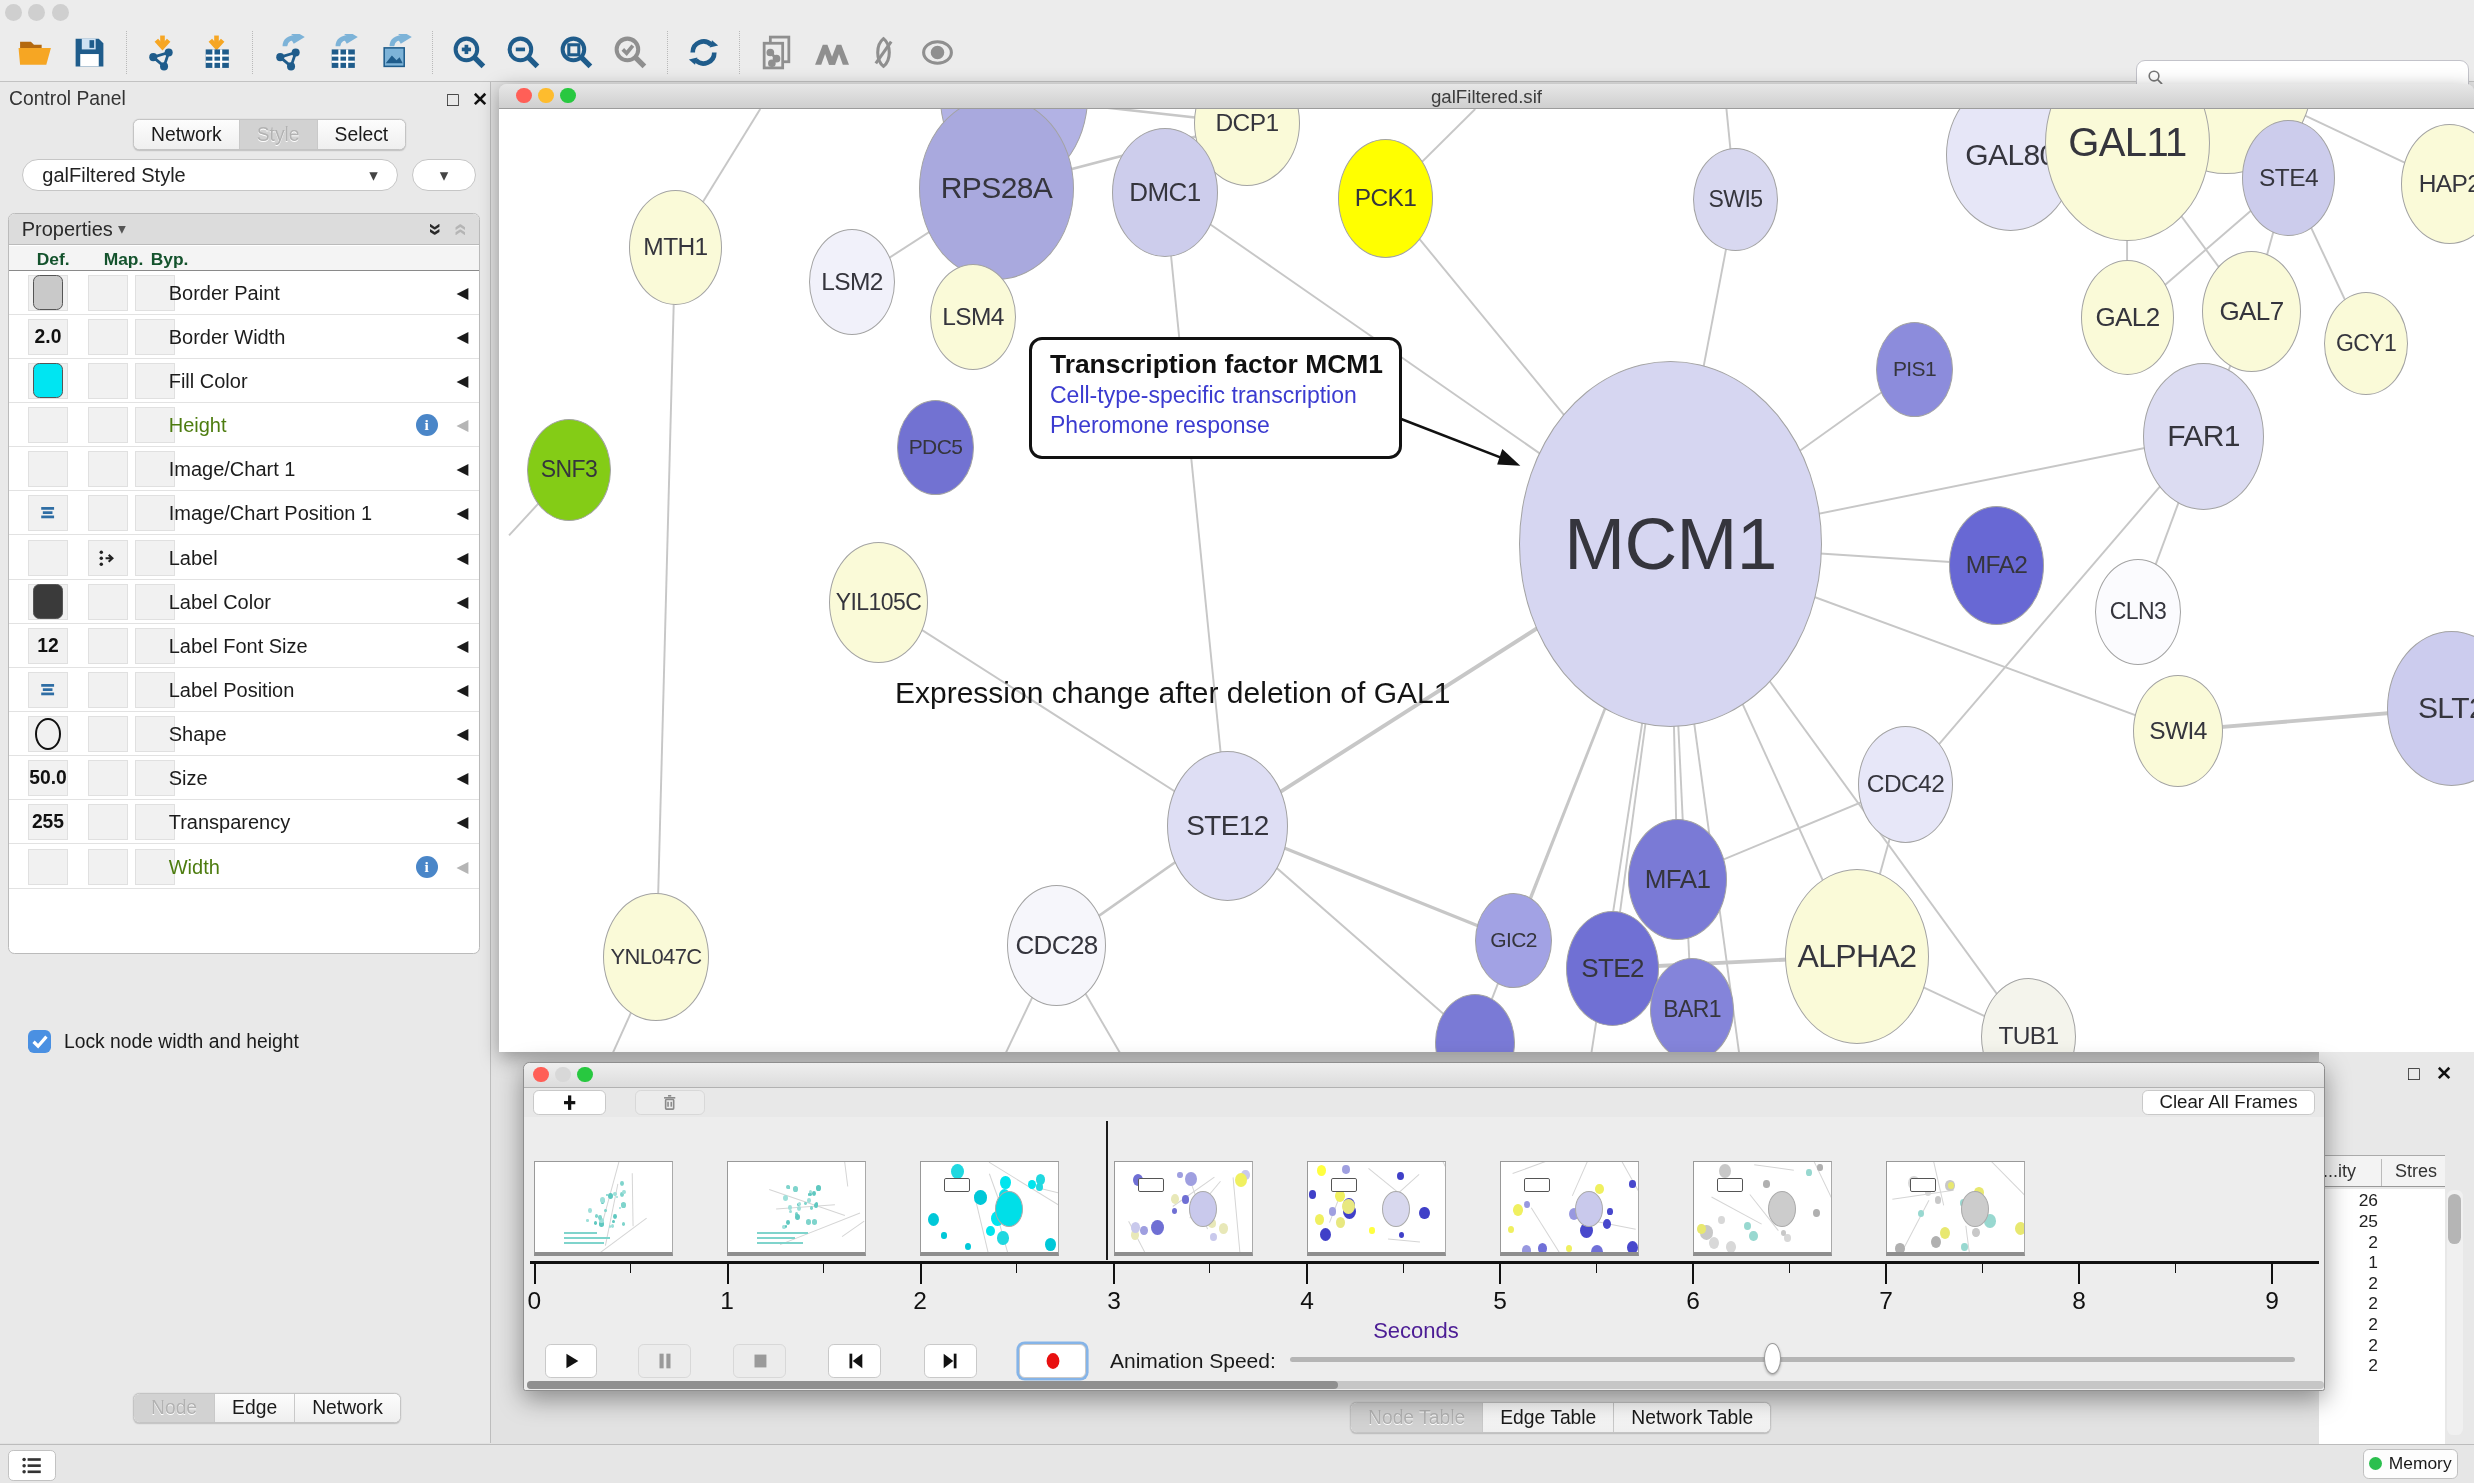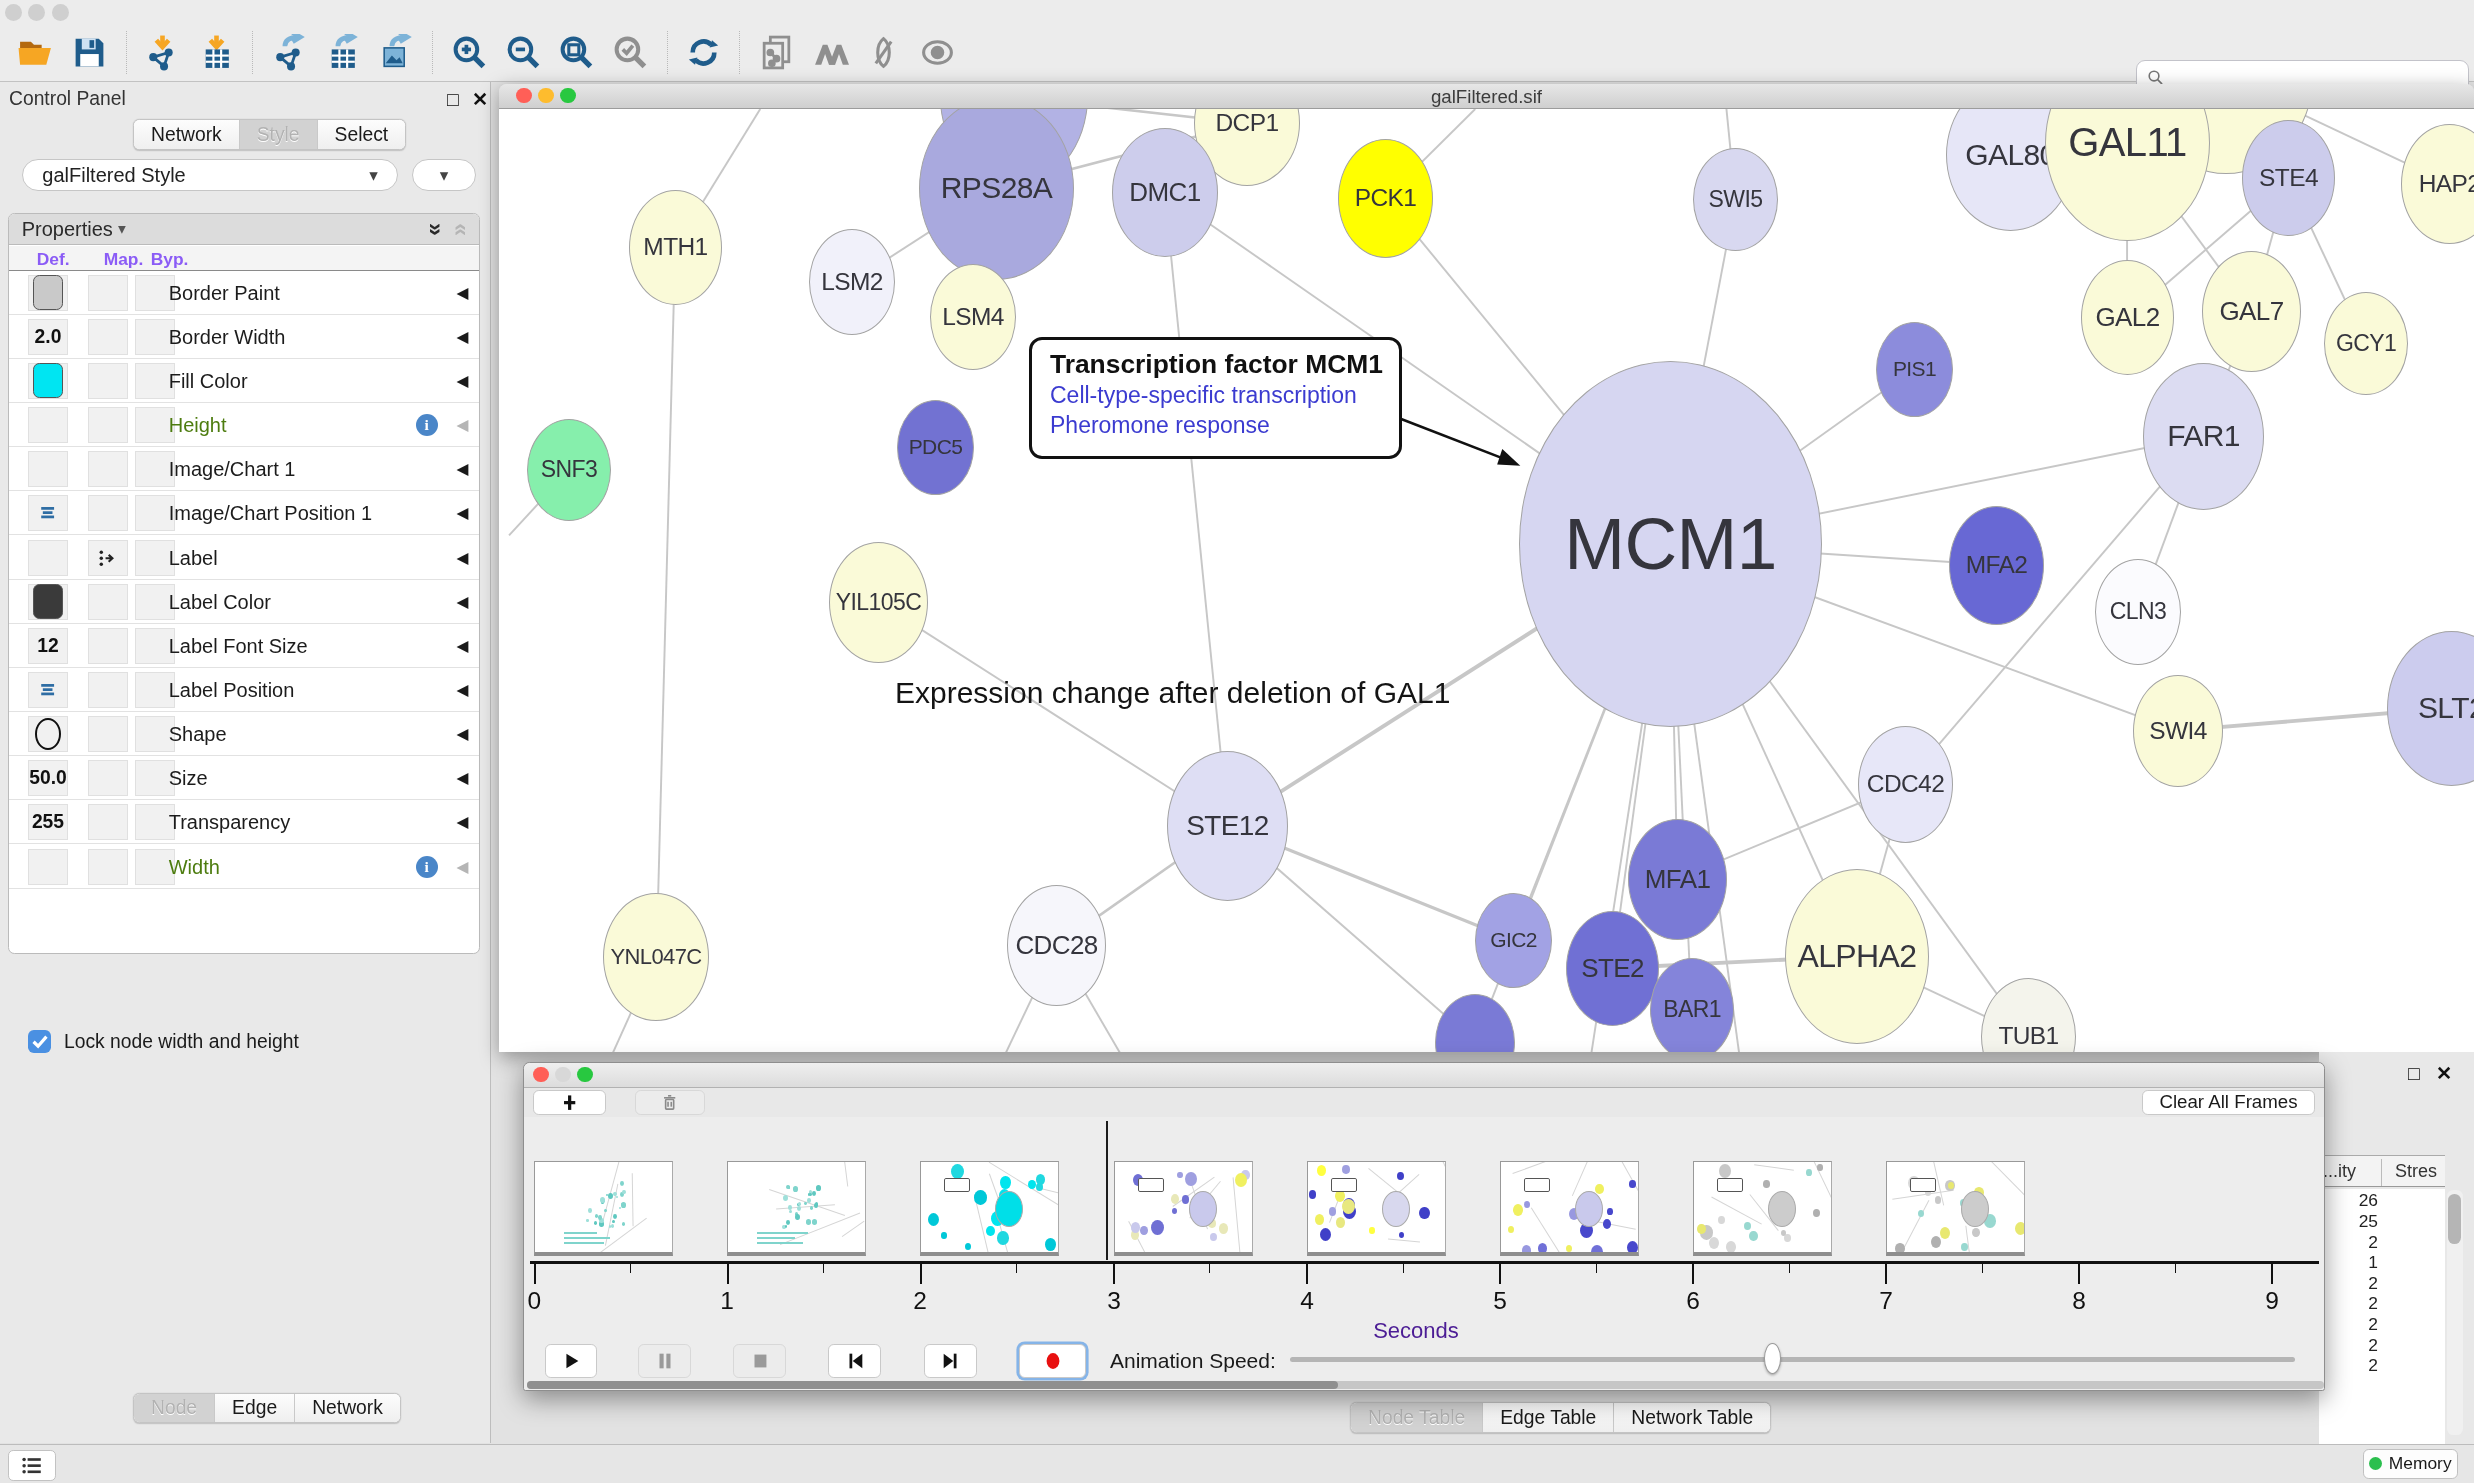--- a/index.html
+++ b/index.html
@@ -24,21 +24,21 @@
 .tab{display:flex;align-items:center;justify-content:center;font-size:19.3px;color:#1a1a1a;background:linear-gradient(#fdfdfd,#efefef);border-right:0.6px solid #c9c9c9;padding:0 17px;white-space:nowrap}
 .tab:last-child{border-right:none}
 .tab.sel{background:#d2d2d2;color:#b2b2b2;text-shadow:0 0.6px 0 #fff}
 #style-combo{position:absolute;left:22px;top:77px;width:376px;height:32px;background:#fff;border:1.3px solid #c6c6c6;border-radius:16px;display:flex;align-items:center;padding:0 19.3px;font-size:20px}
 #style-combo .caret{margin-left:auto;color:#444;font-size:17px}
 #style-menu-btn{position:absolute;left:412px;top:77px;width:64px;height:32px;background:#fff;border:1.3px solid #c6c6c6;border-radius:16px;display:flex;align-items:center;justify-content:center;font-size:17px;color:#444}
 #props-box{position:absolute;left:7.7px;top:131px;width:472px;height:741px;background:#fff;border:1.3px solid #bbb;border-radius:6.4px}
 #props-header{position:absolute;left:0;top:0;width:100%;height:31px;background:#dcdcdc;border-bottom:0.6px solid #bbb;border-radius:5.2px 5.2px 0 0;display:flex;align-items:center;padding:0 13px;font-size:20px;color:#2a2a2a}
 #props-header .chev{margin-left:5.2px;font-size:15.5px;color:#555}
 #props-header .dbl{display:inline-block;transform:rotate(90deg);font-size:23px;font-weight:bold}
-#props-cols{position:absolute;left:0;top:32px;width:100%;height:24.5px;background:#f4f4f4;border-bottom:1.3px solid #8a8a8a;font-weight:bold;font-size:17.4px;color:#8b5cf6}
+#props-cols{position:absolute;left:0;top:32px;width:100%;height:24.5px;background:#f4f4f4;border-bottom:1.3px solid #8a8a8a;font-weight:bold;font-size:17.4px;color:#14532d}
 .prop-row{position:absolute;left:0;width:100%;height:44px;border-bottom:0.6px solid #e2e2e2;background:#fff}
 .prop-cell{position:absolute;top:3.9px;height:36px;background:#f1f1f1;border:0.6px solid #e0e0e0;display:flex;align-items:center;justify-content:center}
 .prop-label{position:absolute;left:160px;top:0;height:44px;display:flex;align-items:center;font-size:20px;color:#1c1c1c}
 .prop-label.dis{color:#4d7c0f}
 .prop-arrow{position:absolute;right:10.3px;top:0;height:44px;display:flex;align-items:center;font-size:15.5px;color:#1a1a1a}
 .prop-arrow.dis{color:#b5b5b5}
 .info-i{position:absolute;right:41px;top:11px;width:22px;height:22px;border-radius:50%;background:#4a86c8;color:#fff;font-weight:bold;font-size:15.5px;display:flex;align-items:center;justify-content:center;font-family:"Liberation Serif",serif}
 .swatch{width:30px;height:35px;border:1.3px solid #555;border-radius:6.4px}
 .defnum{font-weight:bold;font-size:19.3px;color:#111}
 #lock-row{position:absolute;left:19.3px;top:816px;display:flex;align-items:center}
@@ -529,21 +529,21 @@
         <div class="node" style="left: 613px; top: 19.3px; width: 106px; height: 129px; background: rgb(205, 205, 236); font-size: 26px;">DMC1</div>
         <div class="node" style="left: 839px; top: 30px; width: 95px; height: 119px; background: rgb(255, 255, 0); font-size: 24.5px;">PCK1</div>
         <div class="node" style="left: 1194px; top: 39px; width: 85px; height: 103px; background: rgb(216, 216, 240); font-size: 23px;">SWI5</div>
         <div class="node" style="left: 1447px; top: -30px; width: 129px; height: 152px; background: rgb(230, 230, 247); font-size: 30px;">GAL80</div>
         <div class="node" style="left: 1546px; top: -64px; width: 165px; height: 196px; background: rgb(250, 250, 216); font-size: 40px;">GAL11</div>
         <div class="node" style="left: 1743px; top: 11.6px; width: 93px; height: 116px; background: rgb(204, 204, 236); font-size: 24.5px;">STE4</div>
         <div class="node" style="left: 1902px; top: 15px; width: 97px; height: 120px; background: rgb(250, 250, 216); font-size: 24.5px;">HAP2</div>
         <div class="node" style="left: 130px; top: 81px; width: 93px; height: 115px; background: rgb(250, 250, 216); font-size: 24.5px;">MTH1</div>
         <div class="node" style="left: 310px; top: 120px; width: 86px; height: 106px; background: rgb(241, 241, 250); font-size: 24.5px;">LSM2</div>
         <div class="node" style="left: 431px; top: 155px; width: 86px; height: 106px; background: rgb(250, 250, 216); font-size: 24.5px;">LSM4</div>
-        <div class="node" style="left: 28px; top: 310px; width: 84px; height: 102px; background: #86efac; font-size: 23px;">SNF3</div>
+        <div class="node" style="left: 28px; top: 310px; width: 84px; height: 102px; background: #84cc16; font-size: 23px;">SNF3</div>
         <div class="node" style="left: 398px; top: 291px; width: 77px; height: 95px; background: rgb(114, 114, 210); font-size: 21px;">PDC5</div>
         <div class="node" style="left: 1582px; top: 151px; width: 93px; height: 115px; background: rgb(250, 250, 216); font-size: 26px;">GAL2</div>
         <div class="node" style="left: 1703px; top: 142px; width: 99px; height: 121px; background: rgb(250, 250, 216); font-size: 26px;">GAL7</div>
         <div class="node" style="left: 1825px; top: 183px; width: 84px; height: 103px; background: rgb(250, 250, 216); font-size: 23px;">GCY1</div>
         <div class="node" style="left: 1377px; top: 213px; width: 77px; height: 95px; background: rgb(140, 140, 220); font-size: 21px;">PIS1</div>
         <div class="node" style="left: 1644px; top: 254px; width: 121px; height: 147px; background: rgb(220, 220, 242); font-size: 30px;">FAR1</div>
         <div class="node" style="left: 1450px; top: 397px; width: 95px; height: 119px; background: rgb(104, 104, 212); font-size: 24.5px;">MFA2</div>
         <div class="node" style="left: 1596px; top: 450px; width: 86px; height: 106px; background: rgb(251, 251, 254); font-size: 23px;">CLN3</div>
         <div class="node" style="left: 330px; top: 433px; width: 99px; height: 121px; background: rgb(250, 250, 216); font-size: 23px;">YIL105C</div>
         <div class="node" style="left: 1020px; top: 252px; width: 303px; height: 366px; background: rgb(214, 214, 241); font-size: 73px;">MCM1</div>

